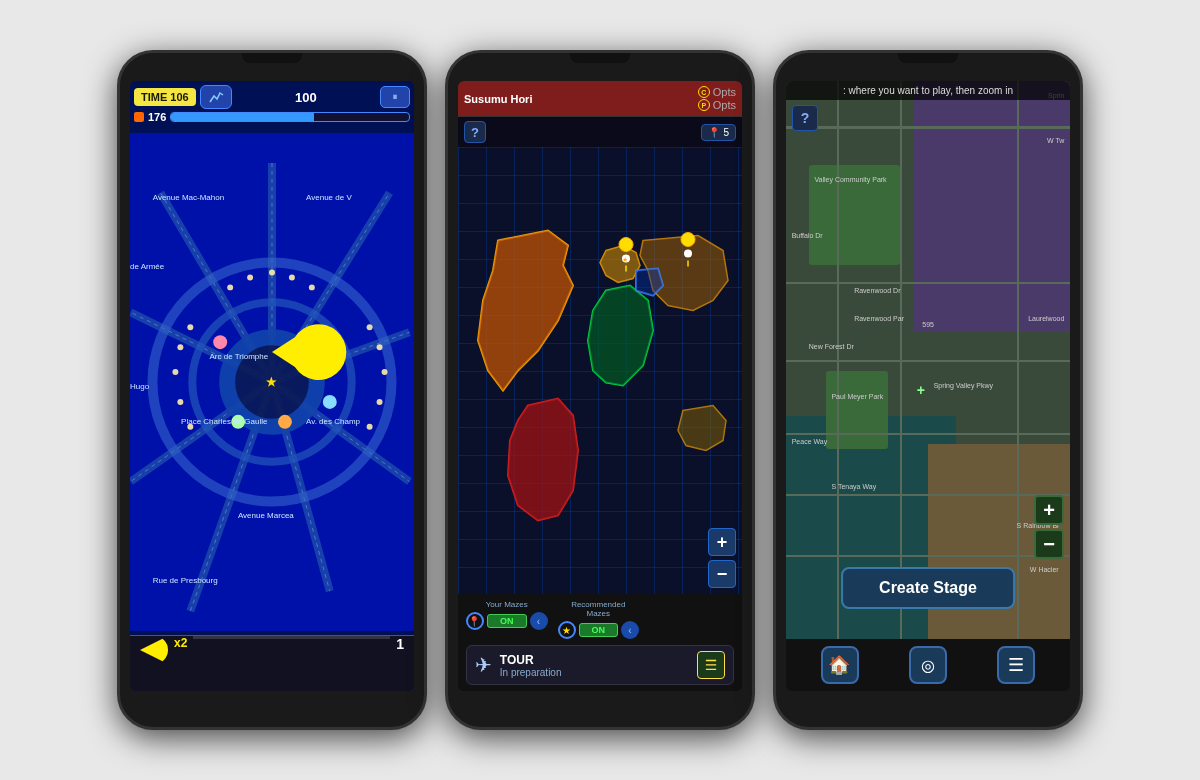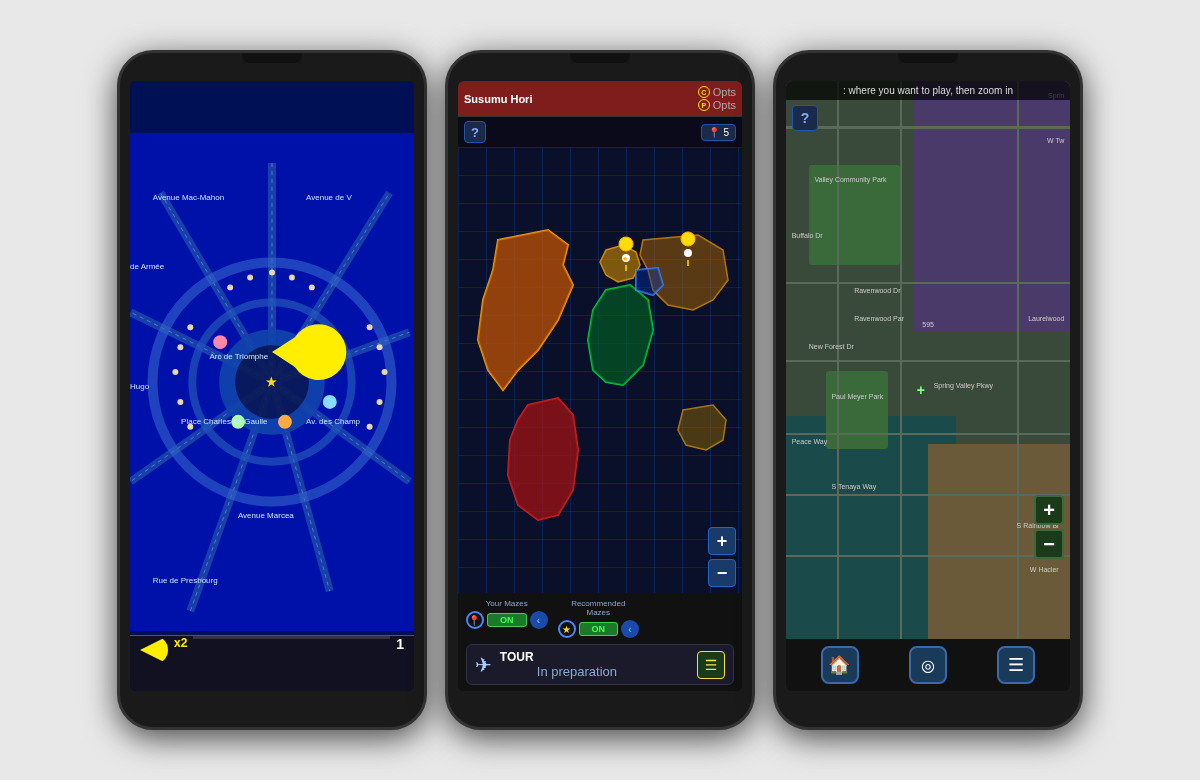--- a/index.html
+++ b/index.html
@@ -371,22 +371,21 @@
     .ws-tour-text {
       flex: 1;
     }
     .ws-tour-title {
       color: #fff;
       font-size: 12px;
       font-weight: bold;
     }
     .ws-tour-sub {
       color: #88aacc;
-      font-size: 13px;
-      margin-left: 37px;
+      font-size: 10px;
     }
     .ws-menu-btn {
       width: 28px; height: 28px;
       background: #1a3a1a;
       border: 1.5px solid #ffdd44;
       border-radius: 4px;
       color: #ffdd44;
       font-size: 14px;
       display: flex; align-items: center; justify-content: center;
     }
@@ -520,20 +519,39 @@
     }
   </style>
 </head>
 <body>
 
 <div class="phone">
   <div class="phone-notch"></div>
   <div class="phone-screen">
     <div class="game-screen">
 
+      <div class="game-hud">
+        <div class="hud-row1">
+          <div class="hud-time">TIME 106</div>
+          <div class="hud-score-icon">
+            <svg viewBox="0 0 18 18" fill="none">
+              <polyline points="3,14 7,8 10,11 13,5 16,7" stroke="#88ccff" stroke-width="1.5" fill="none"></polyline>
+            </svg>
+          </div>
+          <div class="hud-score-val">100</div>
+          <div class="hud-pause">⏸</div>
+        </div>
+        <div class="hud-row2">
+          <div class="hud-coin"></div>
+          <div class="hud-coins">176</div>
+          <div class="hud-bar">
+            <div class="hud-bar-fill"></div>
+          </div>
+        </div>
+      </div>
 
       <div class="game-map">
         <svg width="100%" height="100%" viewBox="0 0 284 500" xmlns="http://www.w3.org/2000/svg" style="position:absolute;top:0;left:0;">
 
           <g stroke="#2255aa" stroke-width="8" opacity="0.7">
             <line x1="142" y1="250" x2="30" y2="60"></line>
             <line x1="142" y1="250" x2="142" y2="30"></line>
             <line x1="142" y1="250" x2="260" y2="60"></line>
             <line x1="142" y1="250" x2="280" y2="200"></line>
             <line x1="142" y1="250" x2="280" y2="350"></line>
@@ -770,20 +788,21 @@
 
         <div class="ss-hint">: where you want to play, then zoom in</div>
 
         <div class="ss-help-btn">?</div>
 
         <div class="ss-map-controls">
           <div class="ss-map-btn">+</div>
           <div class="ss-map-btn">−</div>
         </div>
 
+        <div class="ss-create-btn">Create Stage</div>
       </div>
 
       <div class="ss-bottom-bar">
         <div class="ss-bottom-btn">
           <span>🏠</span>
         </div>
         <div class="ss-bottom-btn">
           <span style="font-size:16px;">◎</span>
         </div>
         <div class="ss-bottom-btn">

